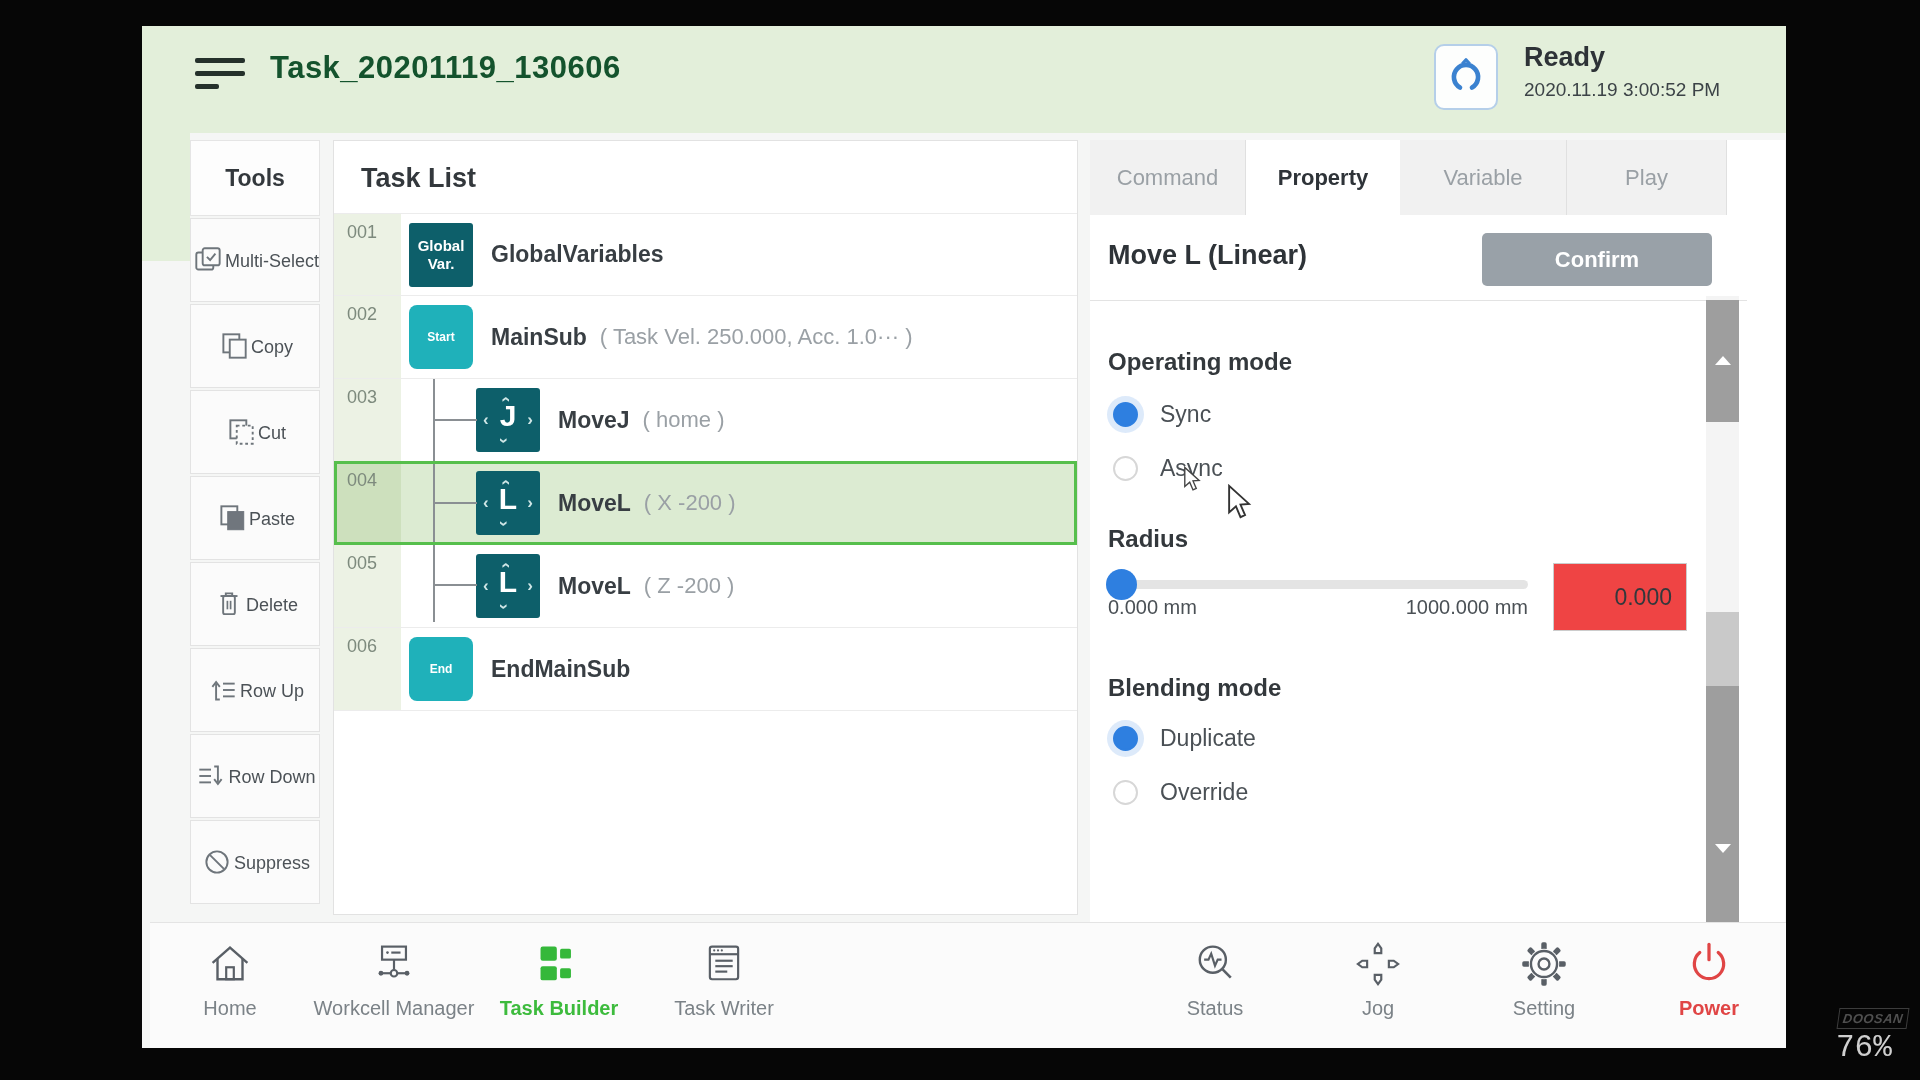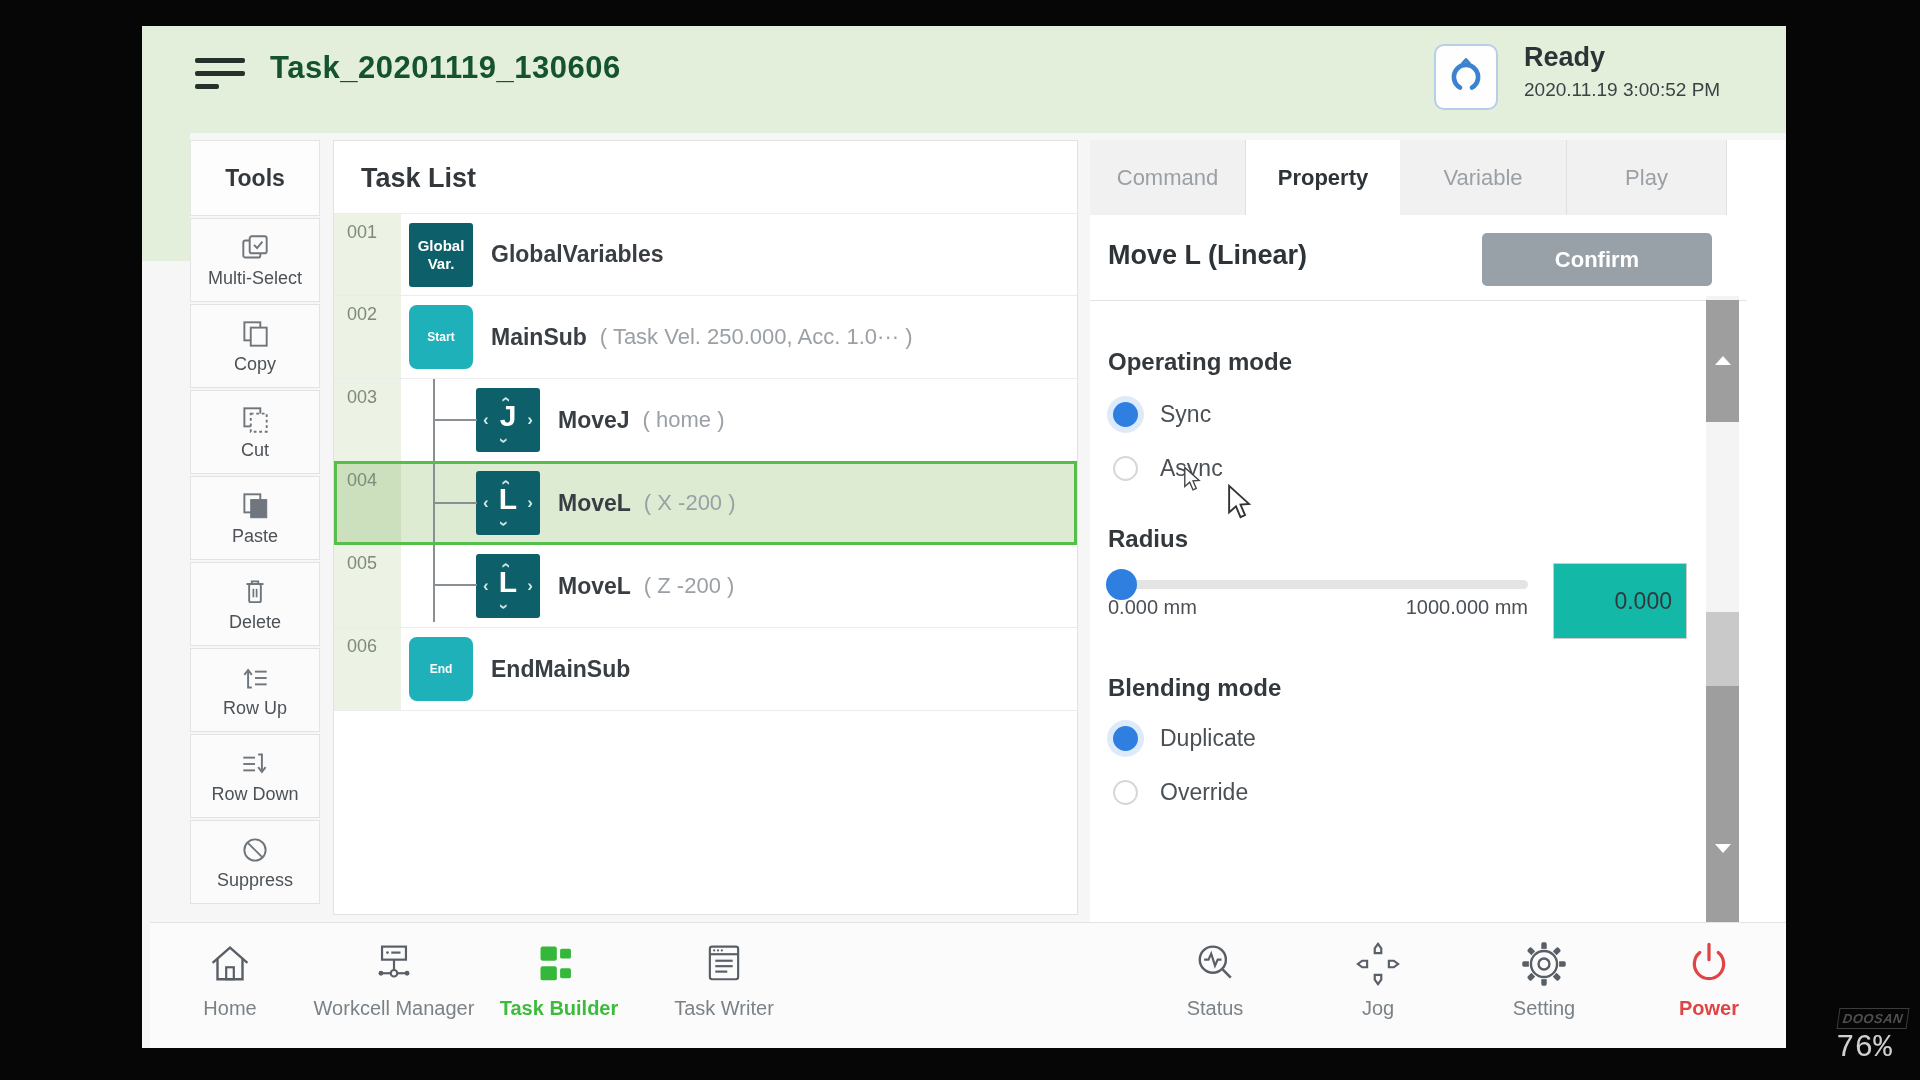--- a/index.html
+++ b/index.html
@@ -21,21 +21,21 @@
                 border:2px solid #b5cfe9; border-radius:10px; display:flex; align-items:center; justify-content:center; }
   #status-text { position:absolute; left:1382px; top:16px; }
   #status-text .ready { font-size:27px; font-weight:700; color:#2e3337; }
   #status-text .time  { font-size:19px; color:#3c4347; margin-top:6px; }
 
   
   #tools { position:absolute; left:48px; top:114px; width:130px; height:782px; }
   #tools-header { height:76px; background:#fdfdfd; border:1px solid #e5e5e5; display:flex;
                   align-items:center; justify-content:center; font-size:23px; font-weight:700; color:#33383c; }
   .tool-btn { height:84px; margin-top:2px; background:#fbfbfb; border:1px solid #e3e3e3;
-              display:flex; flex-direction:column; align-items:center; justify-content:center; cursor:pointer;text-align:center; }
+              display:flex; align-items:center; justify-content:center; cursor:pointer;text-align:center; }
   .tool-btn svg { display:block; }
   .tool-btn .tlabel { font-size:18px; color:#4c5257; margin-top:3px; white-space:nowrap; }
 
   
   #task-panel { position:absolute; left:191px; top:114px; width:745px; height:775px;
                 background:#fff; border:1px solid #e2e2e2; }
   #task-list-title { position:absolute; left:27px; top:22px; font-size:27px; font-weight:700; color:#33383c; }
   #task-rows { position:absolute; left:0; top:72px; width:743px; }
   .trow { position:relative; height:83px; border-bottom:1px solid #ececec; display:flex; }
   .numcell { width:67px; background:#ecf2e4; font-size:18px; color:#7d8a7d; padding:8px 0 0 13px; flex-shrink:0; }
@@ -76,22 +76,22 @@
   #prop-divider { position:absolute; left:0; top:160px; width:657px; height:1px; background:#e3e3e3; }
   .sect-label { position:absolute; left:18px; font-size:24px; font-weight:700; color:#33383c; }
   .radio-row { position:absolute; left:23px; display:flex; align-items:center; cursor:pointer; }
   .radio { width:25px; height:25px; border-radius:50%; background:#fff; border:2px solid #d7d7d7; }
   .radio.on { background:#2e7fe0; border:2px solid #2e7fe0; box-shadow:0 0 0 6px rgba(46,127,224,0.16); }
   .radio-label { font-size:23px; color:#4a5055; margin-left:22px; }
   #slider-track { position:absolute; left:18px; top:440px; width:420px; height:9px; background:#e4e4e4; border-radius:5px; cursor:pointer; }
   #slider-handle { position:absolute; left:-2px; top:-11px; width:31px; height:31px; border-radius:50%; background:#2e7fe0; cursor:pointer; }
   .slider-min { position:absolute; left:18px; top:456px; font-size:20px; color:#4a5055; }
   .slider-max { position:absolute; left:18px; top:456px; width:420px; text-align:right; font-size:20px; color:#4a5055; }
-  #radius-input { position:absolute; left:463px; top:423px; width:134px; height:76px; border:1px solid #cccccc;
-                  background:#14b8a6; text-align:right; padding-right:14px; font-size:23px; color:#33383c;
+  #radius-input { position:absolute; left:463px; top:423px; width:134px; height:68px; border:1px solid #cccccc;
+                  background:#ef4444; text-align:right; padding-right:14px; font-size:23px; color:#33383c;
                   font-family:"Liberation Sans", sans-serif; }
   
   #pscroll { position:absolute; left:616px; top:156px; width:33px; height:626px; background:#f4f4f4; }
   .sc-btn { position:absolute; left:0; width:33px; background:#9e9e9e; cursor:pointer; }
   .sc-thumb { position:absolute; left:0; width:33px; background:#c9c9c9; cursor:pointer; }
   .tri-up { position:absolute; left:9px; width:0; height:0; border-left:8px solid transparent;
             border-right:8px solid transparent; border-bottom:9px solid #fff; }
   .tri-down { position:absolute; left:9px; width:0; height:0; border-left:8px solid transparent;
               border-right:8px solid transparent; border-top:9px solid #fff; }
 

